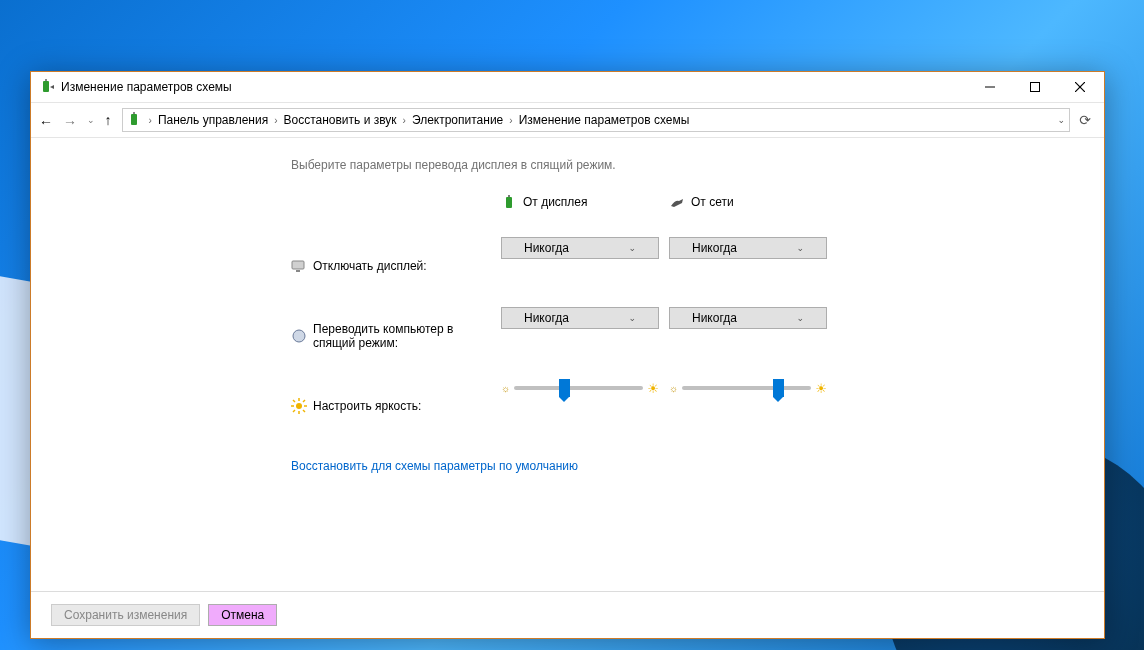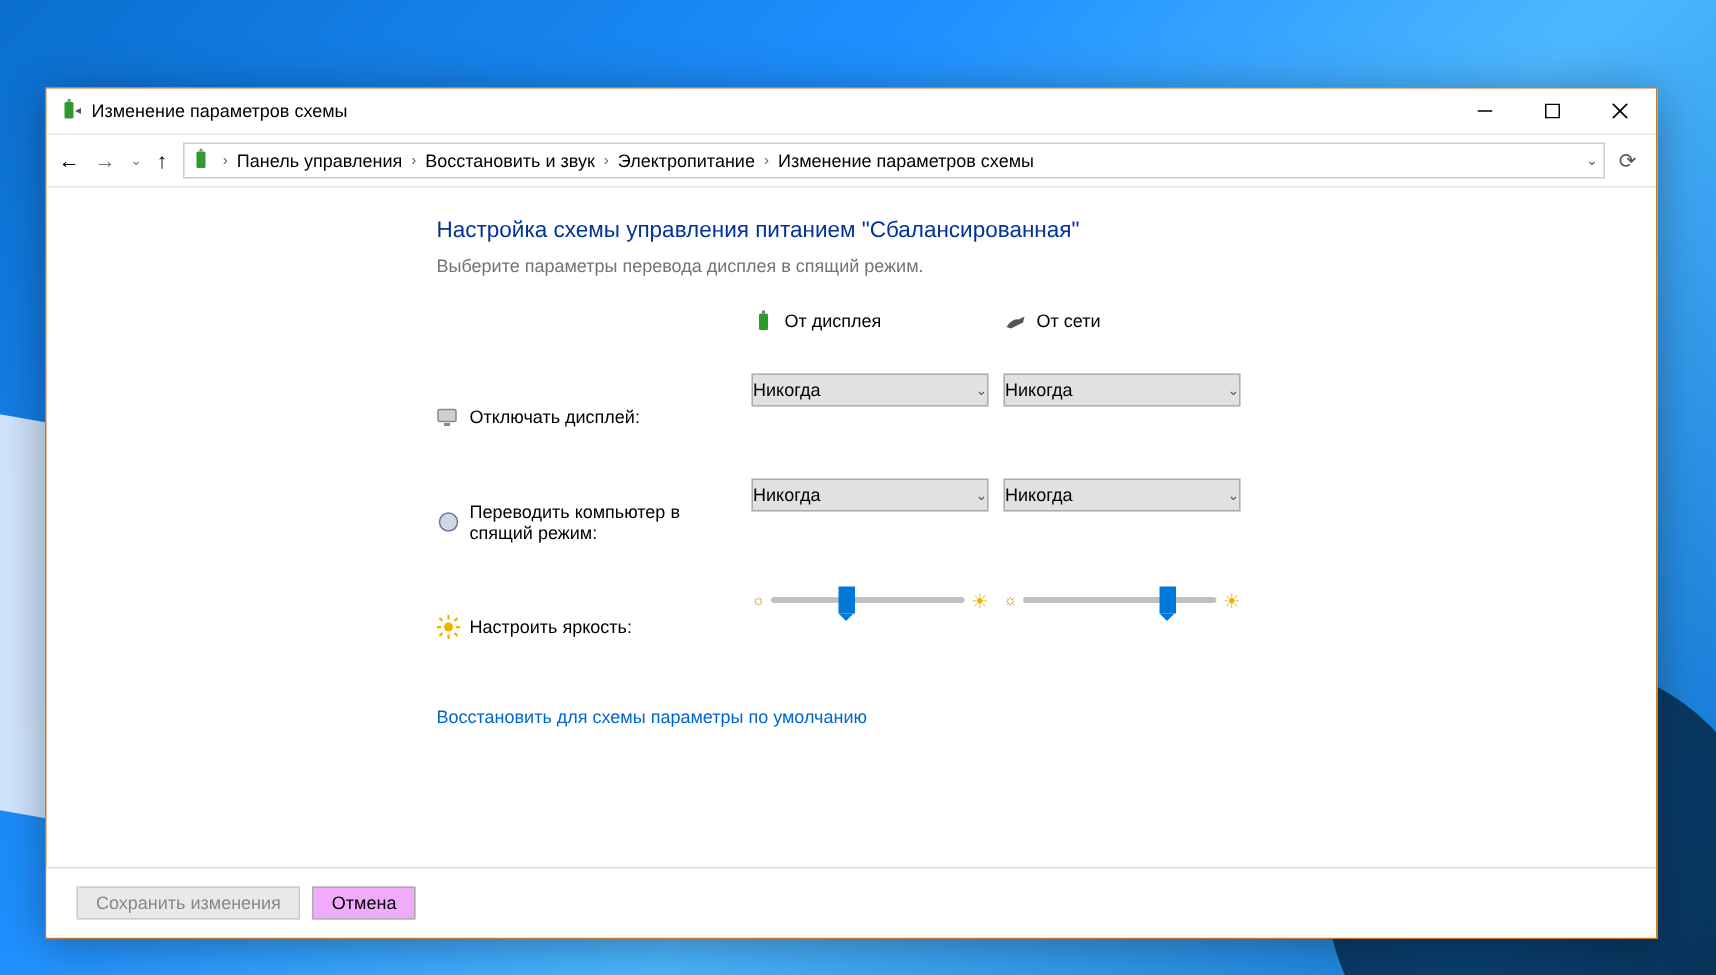--- a/index.html
+++ b/index.html
@@ -4,21 +4,21 @@
 <style>
   * { box-sizing: border-box; margin: 0; padding: 0; font-family: "Segoe UI", Tahoma, sans-serif; }
   body {
     background: linear-gradient(135deg, #0a6fcf 0%, #1e90ff 35%, #4db8ff 60%, #0a6fcf 100%);
     width: 1144px; height: 650px; overflow: hidden; position: relative;
   }
   .bg-light { position: absolute; left: -120px; top: 280px; width: 260px; height: 260px; background: #e6f0ff; border-radius: 6px; transform: rotate(10deg); opacity: .9; }
   .bg-dark { position: absolute; right: -40px; top: 440px; width: 300px; height: 300px; border-radius: 50%; background: radial-gradient(circle at 30% 30%, #0b4d8c, #062840); }
 
   .window {
-    position: absolute; left: 30px; top: 58px; width: 1075px; height: 568px;
+    position: absolute; left: 30px; top: 71px; width: 1075px; height: 568px;
     background: #fff; border: 1px solid #cc7b29; box-shadow: 0 4px 30px rgba(0,0,0,.35);
     display: flex; flex-direction: column;
   }
 
   .titlebar { height: 30px; display: flex; align-items: center; padding: 0 2px 0 8px; }
   .titlebar .icon { width: 16px; height: 16px; margin-right: 6px; }
   .titlebar .title { font-size: 12px; color: #000; flex: 1; }
   .win-ctrls { display: flex; height: 100%; }
   .win-ctrls div { width: 45px; display: flex; align-items: center; justify-content: center; font-size: 11px; color:#000; }
 
@@ -38,21 +38,21 @@
 
   .content { flex: 1; padding: 20px 0 0 260px; overflow: hidden; }
   .heading { color: #003399; font-size: 15px; font-weight: 400; margin-bottom: 8px; }
   .sub { font-size: 12px; color: #737373; margin-bottom: 22px; }
 
   .grid { display: grid; grid-template-columns: 200px 158px 158px; row-gap: 12px; column-gap: 10px; align-items: center; }
   .colhdr { display: flex; align-items: center; gap: 6px; font-size: 12px; }
   .rowlabel { display: flex; align-items: center; gap: 6px; font-size: 12px; margin-top: 36px; }
   .smallicon { width: 16px; height: 16px; flex-shrink:0; }
 
-  .sel { height: 22px; border: 1px solid #adadad; background: #e1e1e1; display: flex; align-items: center; justify-content: space-between; padding: 0 0; font-size: 12px; }
+  .sel { height: 22px; border: 1px solid #adadad; background: #e1e1e1; display: flex; align-items: center; justify-content: space-between; padding: 0 22px; font-size: 12px; }
   .sel .caret { font-size: 9px; color: #555; }
 
   .slider { display: flex; align-items: center; gap: 4px; height: 22px; }
   .slider .sun-sm, .slider .sun-lg { font-size: 13px; }
   .track { position: relative; flex: 1; height: 4px; background: #c0c0c0; border-radius: 2px; }
   .thumb { position: absolute; top: -7px; width: 11px; height: 18px; background: #0078d7; }
   .thumb::after { content:""; position:absolute; bottom:-5px; left:0; border-left:5.5px solid transparent; border-right:5.5px solid transparent; border-top:5px solid #0078d7; }
 
   .links { margin-top: 45px; }
   .links a { display: block; font-size: 12px; color: #0066cc; text-decoration: none; margin-bottom: 14px; }
@@ -116,21 +116,20 @@
       <span class="crumb">Электропитание</span>
       <span class="sep">›</span>
       <span class="crumb">Изменение параметров схемы</span>
       <span class="spacer"></span>
       <span class="dd">⌄</span>
     </div>
     <button class="refresh">⟳</button>
   </div>
 
   <div class="content">
-    <div class="heading">Настройка схемы управления питанием "Сбалансированная"</div>
     <div class="sub">Выберите параметры перевода дисплея в спящий режим.</div>
 
     <div class="grid">
       <div></div>
       <div class="colhdr">
         <svg class="smallicon" viewBox="0 0 16 16">
             <rect x="5" y="3" width="6" height="11" rx="1" fill="#2e9b2e"></rect>
             <rect x="7" y="1" width="2" height="2" fill="#7a7a7a"></rect>
           </svg>
         <span>От дисплея</span>

